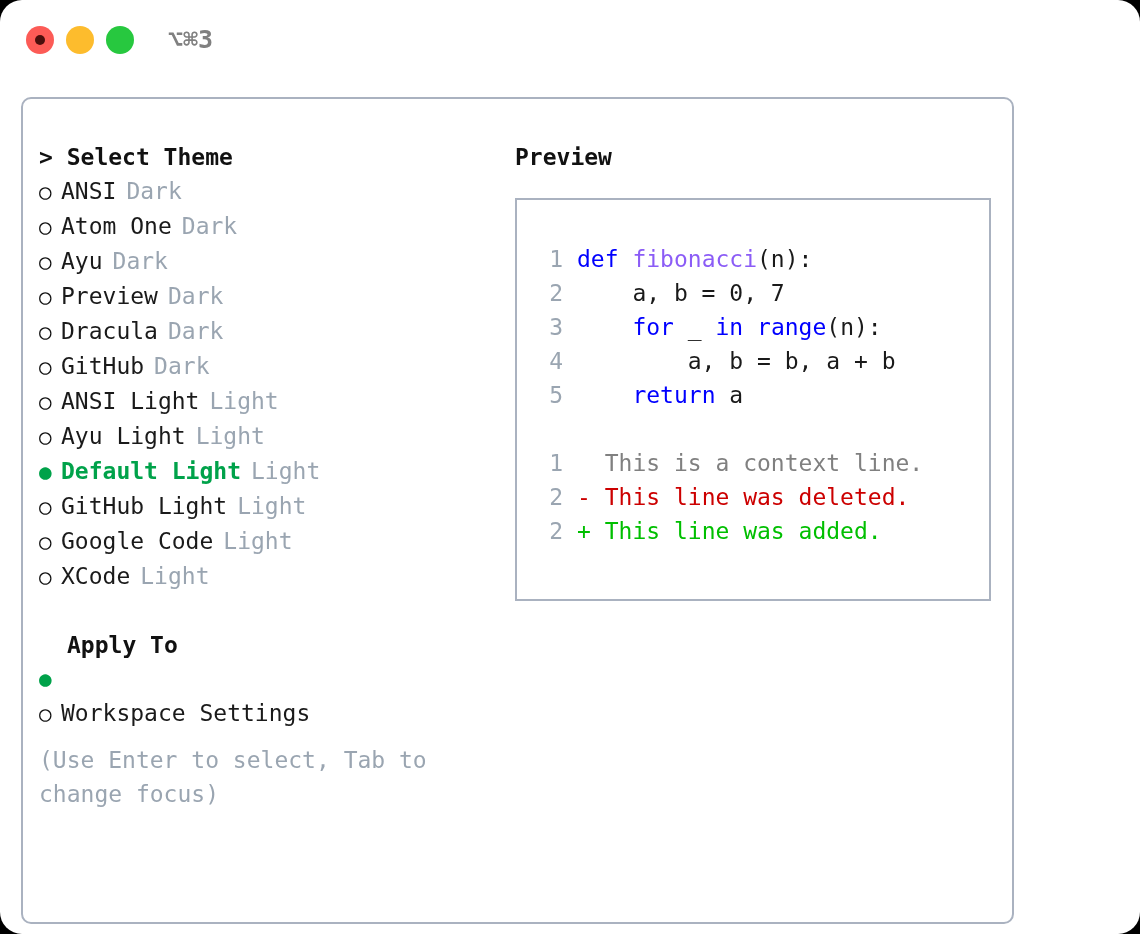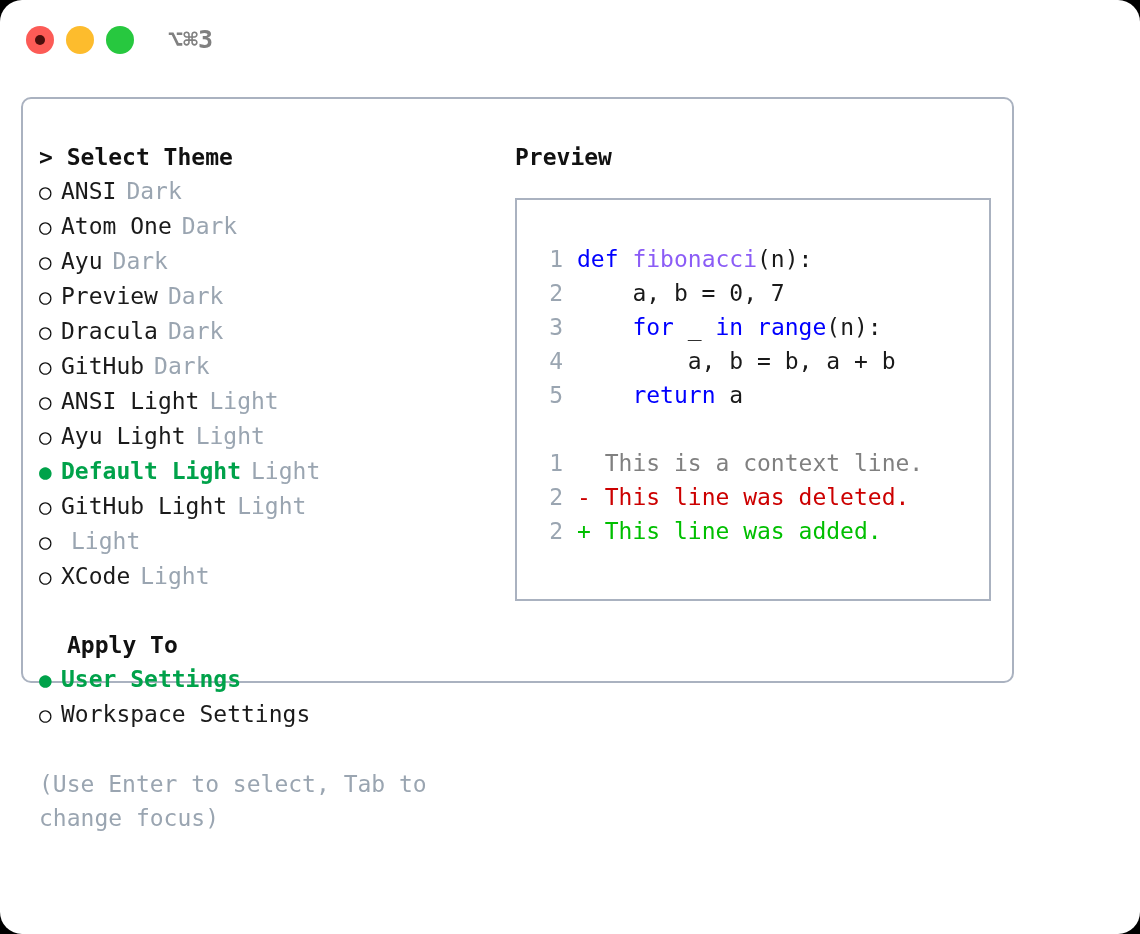--- a/index.html
+++ b/index.html
@@ -59,21 +59,21 @@
     line-height: 32px;
     white-space: pre;
   }
 
   
   .panel {
     position: absolute;
     left: 21px;
     top: 97px;
     width: 993px;
-    height: 586px;
+    height: 827px;
     border: 2px solid #aab2c0;
     border-radius: 10px;
     background: #ffffff;
   }
 
   
   .left-col {
     position: absolute;
     left: 16px;
     top: 41px;
@@ -112,21 +112,21 @@
   .apply-head {
     font-size: 23px;
     color: #111111;
     line-height: 34px;
     padding-left: 28px;
     white-space: pre;
     font-weight: bold;
   }
 
   .hint {
-    margin-top: 35px;
+    margin-top: 12px;
     font-size: 23px;
     color: #9aa5b1;
     line-height: 34px;
     width: 410px;
     white-space: pre-wrap;
   }
 
   
   .right-col {
     position: absolute;
@@ -194,29 +194,29 @@
           <div class="row"><span class="bullet">○</span><span class="label">ANSI</span><span class="badge">Dark</span></div>
           <div class="row"><span class="bullet">○</span><span class="label">Atom One</span><span class="badge">Dark</span></div>
           <div class="row"><span class="bullet">○</span><span class="label">Ayu</span><span class="badge">Dark</span></div>
           <div class="row"><span class="bullet">○</span><span class="label">Preview</span><span class="badge">Dark</span></div>
           <div class="row"><span class="bullet">○</span><span class="label">Dracula</span><span class="badge">Dark</span></div>
           <div class="row"><span class="bullet">○</span><span class="label">GitHub</span><span class="badge">Dark</span></div>
           <div class="row"><span class="bullet">○</span><span class="label">ANSI Light</span><span class="badge">Light</span></div>
           <div class="row"><span class="bullet">○</span><span class="label">Ayu Light</span><span class="badge">Light</span></div>
           <div class="row selected"><span class="bullet">●</span><span class="label">Default Light</span><span class="badge">Light</span></div>
           <div class="row"><span class="bullet">○</span><span class="label">GitHub Light</span><span class="badge">Light</span></div>
-          <div class="row"><span class="bullet">○</span><span class="badge">Light</span></div>
+          <div class="row"><span class="bullet">○</span><span class="label">Google Code</span><span class="badge">Light</span></div>
           <div class="row"><span class="bullet">○</span><span class="label">XCode</span><span class="badge">Light</span></div>
         </div>
 
       <div class="spacer-sm"></div>
 
       <div class="apply-head">Apply To</div>
       <div id="apply-list">
-          <div class="row selected"><span class="bullet">●</span><span class="label">User Settings</span></div>
+          <div class="row selected"><span class="bullet">●</span></div>
           <div class="row"><span class="bullet">○</span><span class="label">Workspace Settings</span></div>
         </div>
 
       <div class="hint">(Use Enter to select, Tab to change focus)</div>
     </div>
 
     <div class="right-col">
       <div class="preview-head">Preview</div>
       <div class="code-box">
         <div id="code-lines">

